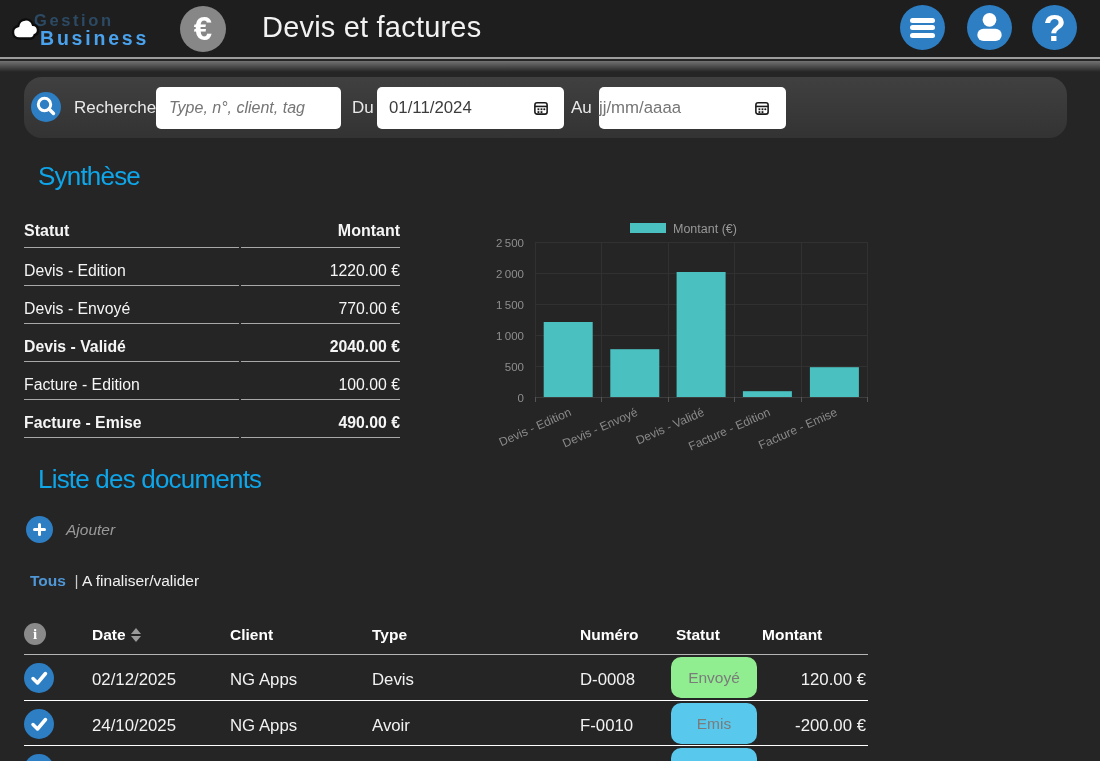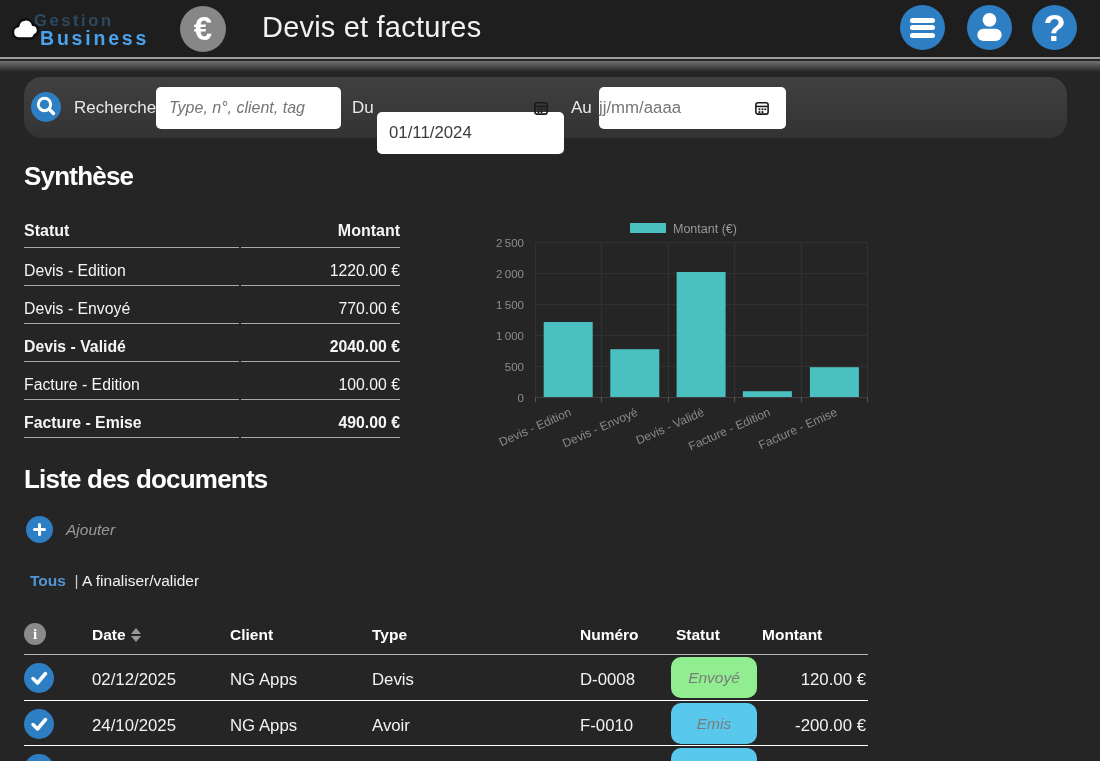--- a/index.html
+++ b/index.html
@@ -29,21 +29,21 @@
     border-radius:18px; background:linear-gradient(180deg,#404040,#333333); }
   .bluecircle { position:absolute; border-radius:50%; background:#2d7ec3; }
   .lbl { position:absolute; top:0; height:71px; line-height:61px; color:#e9e9e9;
     font-weight:normal; font-size:17px; }
   .inp { position:absolute; top:10px; height:42px; background:#fff; border-radius:5px;
     font-size:16px; line-height:42px; }
   .ph { color:#757575; font-style:italic; }
   .dateval { color:#3c3c3c; }
 
   
-  .h2 { position:absolute; left:24px; color:#ffffff; font-size:26px; font-weight:bold;
+  .h2 { position:absolute; left:38px; color:#0ea5e9; font-size:26px; font-weight:normal;
     line-height:26px; letter-spacing:-0.8px; }
 
   
   #synth { position:absolute; left:24px; top:214px; width:376px; }
   .srow { display:flex; height:38.1px; }
   .srow .c1 { width:215px; display:flex; align-items:center;
     border-bottom:1px solid #a8a8a8; color:#f5f5f5; font-size:15.8px; padding-top:9px; }
   .srow .gap { width:2px; }
   .srow .c2 { flex:1; display:flex; align-items:center; justify-content:flex-end;
     border-bottom:1px solid #a8a8a8; color:#f5f5f5; font-size:15.8px; padding-top:9px; }
@@ -61,21 +61,21 @@
 
   #docs { position:absolute; left:24px; top:613px; width:844px; }
   .dhead { position:relative; height:42px; }
   .dhead span { position:absolute; top:13px; color:#fff; font-weight:bold; font-size:15.5px; }
   .drow { position:relative; height:45.7px; border-bottom:1px solid #ffffff; }
   .drow span { position:absolute; top:15px; color:#f2f2f2; font-size:16.8px; }
   .check { position:absolute; left:0px; top:8px; width:30px; height:30px;
     border-radius:50%; background:#2d7ec3; }
   .pill { position:absolute; left:647px; top:2px; width:86px; height:41px;
     border-radius:10px; text-align:center; line-height:41px;
-    font-style:italic; font-size:15.5px; color:#7b7b7b; }
+    font-size:15.5px; color:#7b7b7b; }
   .pill.green { background:#90ee90; }
   .pill.blue  { background:#58c9ed; }
 </style>
 </head>
 <body>
 
 <div id="header"></div>
 <div id="hshadow"></div>
 <svg class="abs" id="logo" style="left:0px; top:0px;" width="160" height="50" viewBox="0 0 160 50">
   <text x="34" y="26" font-family="Liberation Sans, sans-serif" font-weight="bold" font-size="16.5" fill="#2c4a63" letter-spacing="2.6">Gestion</text>
@@ -100,21 +100,21 @@
 <div id="searchbar"></div>
 <div class="bluecircle" style="left:31px; top:92px; width:30px; height:30px;">
   <svg width="30" height="30" viewBox="0 0 30 30">
     <circle cx="13.5" cy="12.5" r="6.2" fill="none" stroke="#fff" stroke-width="3"></circle>
     <line x1="18" y1="17" x2="22.5" y2="21.5" stroke="#fff" stroke-width="3.4" stroke-linecap="round"></line>
   </svg>
 </div>
 <div class="lbl" style="left:74px; top:77px;">Recherche</div>
 <div class="inp ph" style="left:156px; width:185px; top:87px; padding-left:13px;">Type, n°, client, tag</div>
 <div class="lbl" style="left:352px; top:77px;">Du</div>
-<div class="inp dateval" style="left:377px; width:187px; top:87px; padding-left:12px; font-size:16.8px;margin-top:25px;">01/11/2024</div>
+<div class="inp dateval" style="left:377px; width:187px; top:87px; padding-left:12px; font-size:16.8px;">01/11/2024</div>
 <div class="lbl" style="left:571px; top:77px;">Au</div>
 <div class="inp" style="left:599px; width:187px; top:87px; color:#757575; font-size:16.8px;">jj/mm/aaaa</div>
 <svg class="abs" style="left:534px; top:101px;" width="14" height="14" viewBox="0 0 16 16">
   <rect x="1" y="2" width="14" height="13" rx="2.5" fill="none" stroke="#1a1a1a" stroke-width="1.8"></rect>
   <line x1="1" y1="6.2" x2="15" y2="6.2" stroke="#1a1a1a" stroke-width="1.8"></line>
   <rect x="4" y="8.4" width="2.1" height="2.1" fill="#1a1a1a"></rect>
     <rect x="7.5" y="8.4" width="2.1" height="2.1" fill="#1a1a1a"></rect>
     <circle cx="11.8" cy="9.4" r="1.2" fill="#1a1a1a"></circle>
   <rect x="4" y="11.6" width="2.1" height="2.1" fill="#1a1a1a"></rect>
     <rect x="7.5" y="11.6" width="2.1" height="2.1" fill="#1a1a1a"></rect>

